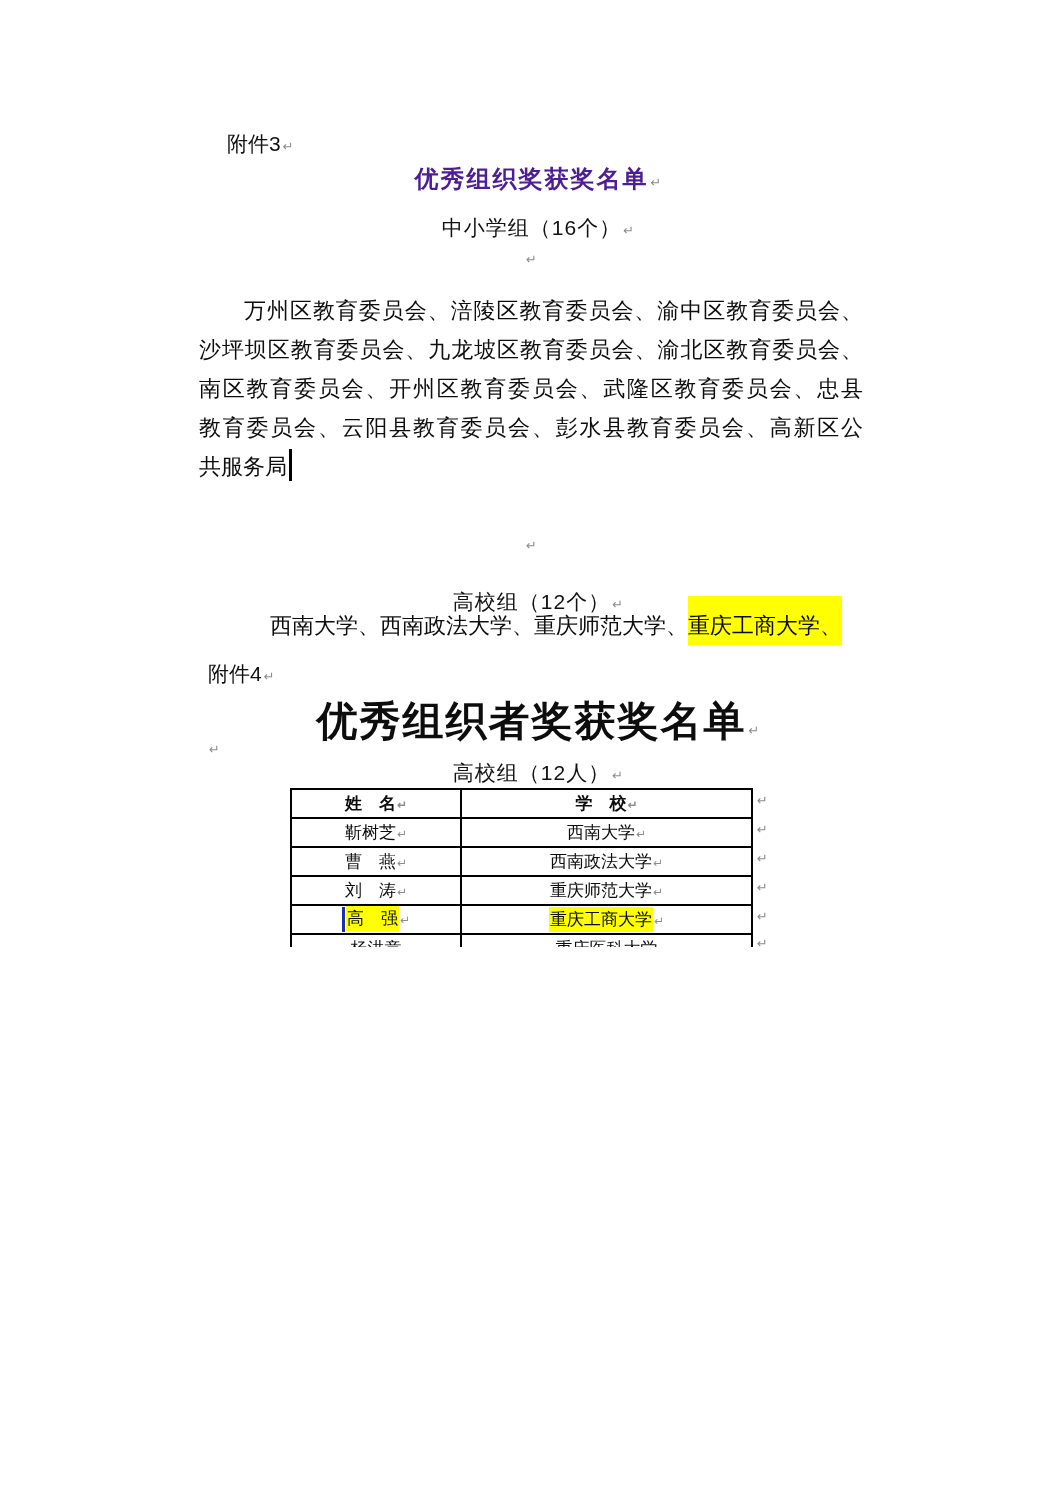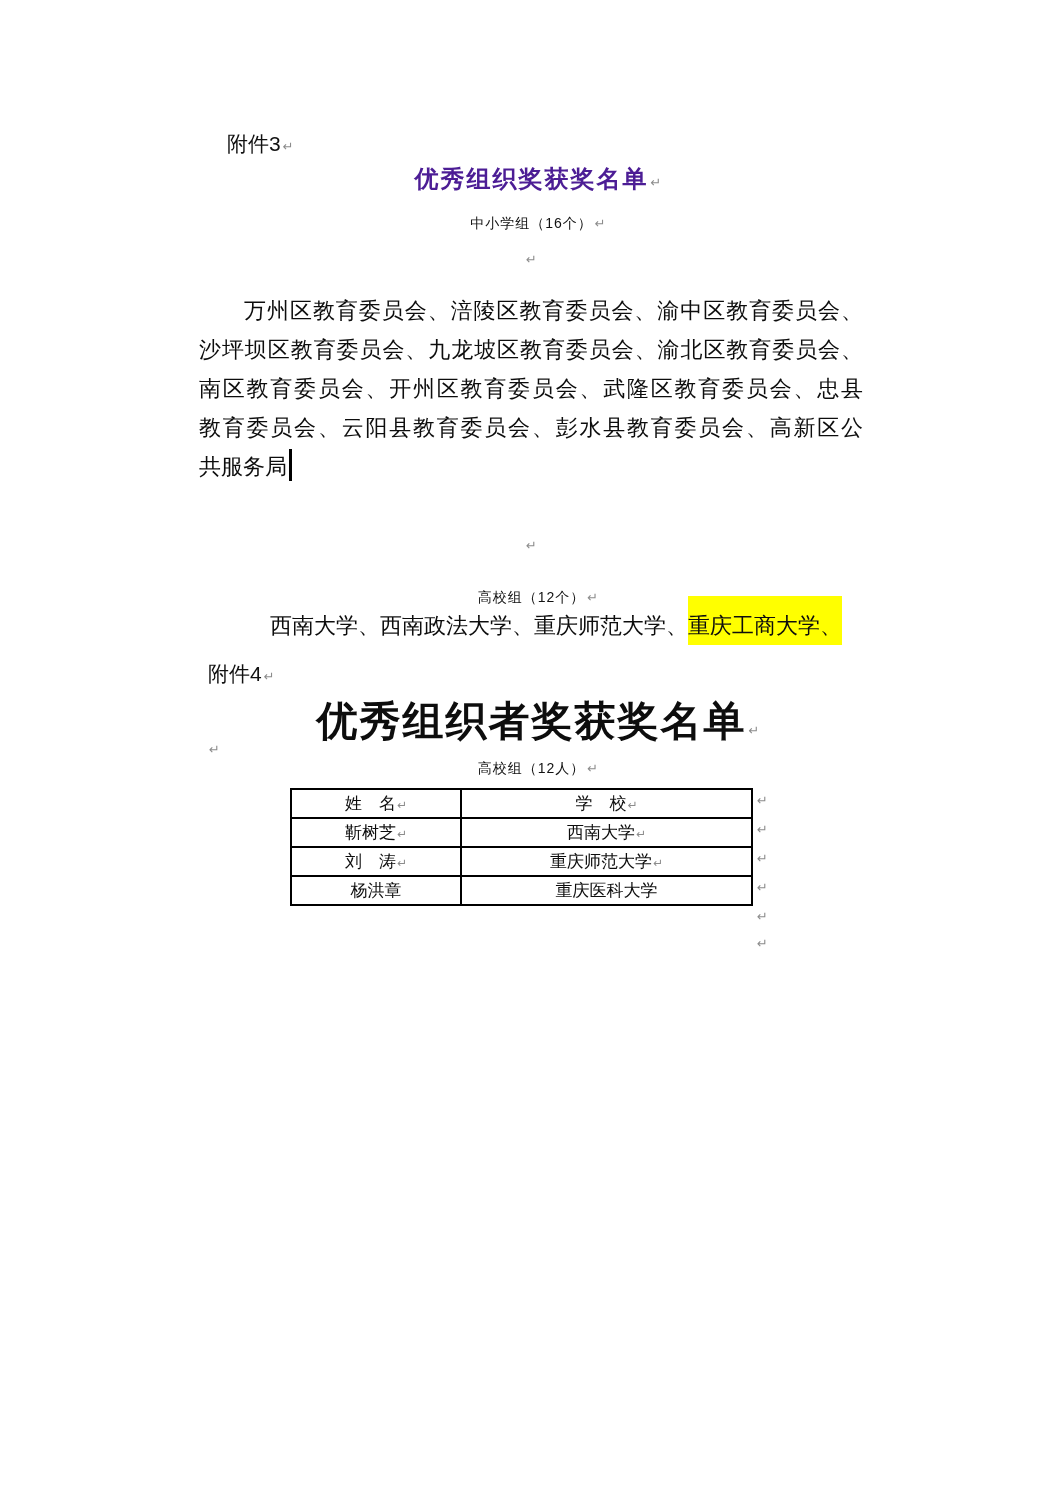--- a/index.html
+++ b/index.html
@@ -20,21 +20,21 @@
     vertical-align:baseline;
     margin-left:2px;
     letter-spacing:0;
   }
   
   .att-label{font-size:21px;color:#111;}
   
   .center-col{left:213px;width:650px;text-align:center;}
   .doc-title{font-size:24px;font-weight:bold;letter-spacing:2px;color:#4c1d95;}
   .doc-title2{font-size:41px;font-weight:bold;letter-spacing:2px;color:#0d0d0d;}
-  .doc-sub{font-size:14px;letter-spacing:1px;color:#111;}
+  .doc-sub{font-size:21px;letter-spacing:1px;color:#111;}
   
   #para{left:199px;top:291px;width:664px;font-size:22px;line-height:39px;color:#0d0d0d;}
   .pline{text-align:justify;text-align-last:justify;height:39px;overflow:hidden;}
   .pline-first{text-indent:45px;}
   .pline-last{text-align:left;text-align-last:left;}
   .text-cursor{
     display:inline-block;width:3px;height:32px;background:#000;
     vertical-align:-7px;margin-left:2px;
   }
   
@@ -52,21 +52,21 @@
   table.awards td,table.awards th{
     border:2px solid #000;
     text-align:center;
     vertical-align:middle;
     padding:0;
     height:27px;
     font-weight:normal;
     white-space:nowrap;
     overflow:visible;
   }
-  table.awards th{font-weight:normal;margin-left:46px;}
+  table.awards th{font-weight:bold;margin-left:46px;}
   col.c1{width:170px;}
   col.c2{width:291px;}
   .cell-hl{background:#ffff00;padding:3px 1px;}
   .caret-blue{
     display:inline-block;width:3px;height:25px;background:#1f2db0;
     vertical-align:middle;margin-right:1px;
   }
   .cell-pilcrow{font-size:12px;color:#8c8c8c;margin-left:1px;}
   
   .rowmark{left:755px;width:20px;text-align:left;}
@@ -139,22 +139,30 @@
       <tbody>
           <tr>
         <th><span>姓　名</span><span class="cell-pilcrow">↵</span></th>
         <th><span>学　校</span><span class="cell-pilcrow">↵</span></th>
       </tr>
       <tr>
         <td><span>靳树芝</span><span class="cell-pilcrow">↵</span></td>
         <td><span>西南大学</span><span class="cell-pilcrow">↵</span></td>
       </tr>
       <tr>
+        <td><span>曹　燕</span><span class="cell-pilcrow">↵</span></td>
+        <td><span>西南政法大学</span><span class="cell-pilcrow">↵</span></td>
+      </tr>
+      <tr>
         <td><span>刘　涛</span><span class="cell-pilcrow">↵</span></td>
         <td><span>重庆师范大学</span><span class="cell-pilcrow">↵</span></td>
+      </tr>
+      <tr>
+        <td><span class="caret-blue"></span><span class="cell-hl">高　强</span><span class="cell-pilcrow">↵</span></td>
+        <td><span class="cell-hl">重庆工商大学</span><span class="cell-pilcrow">↵</span></td>
       </tr>
       <tr>
         <td><span>杨洪章</span></td>
         <td><span>重庆医科大学</span></td>
       </tr>
     </tbody>
       </table>
   </div>
 
   <div class="abs rowmark" style="top:791px;"><span class="pilcrow">↵</span></div>

